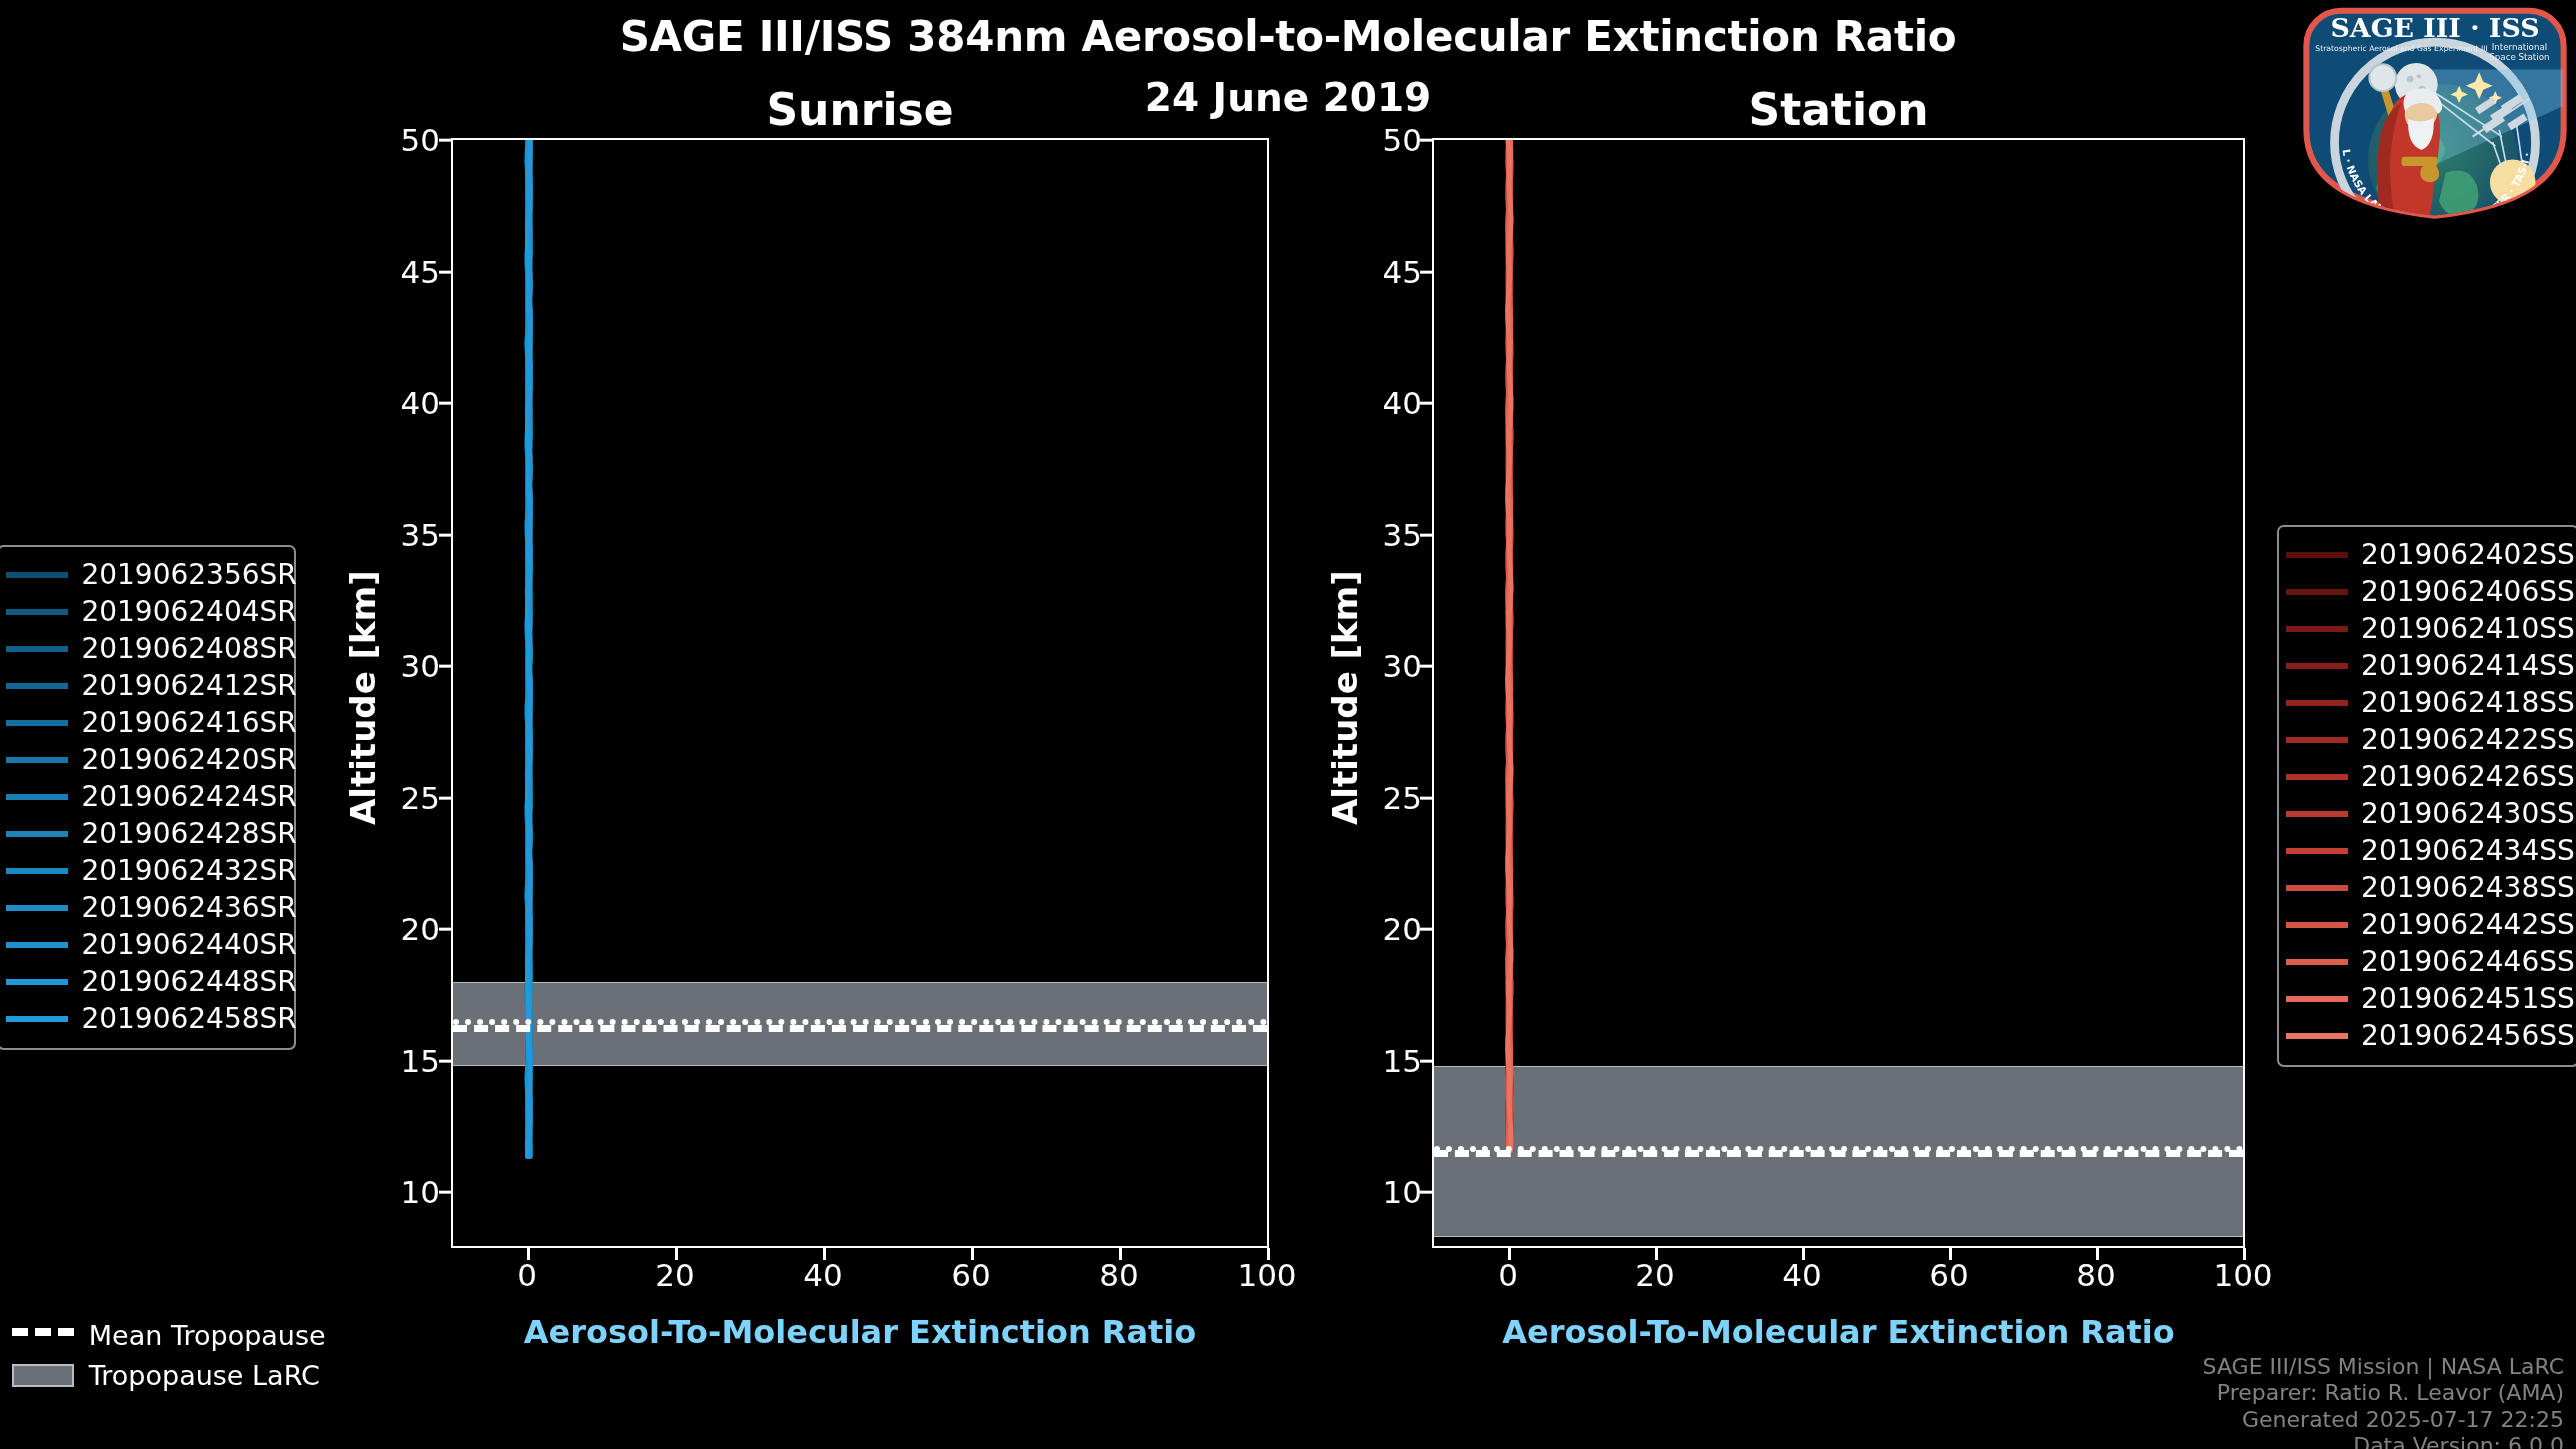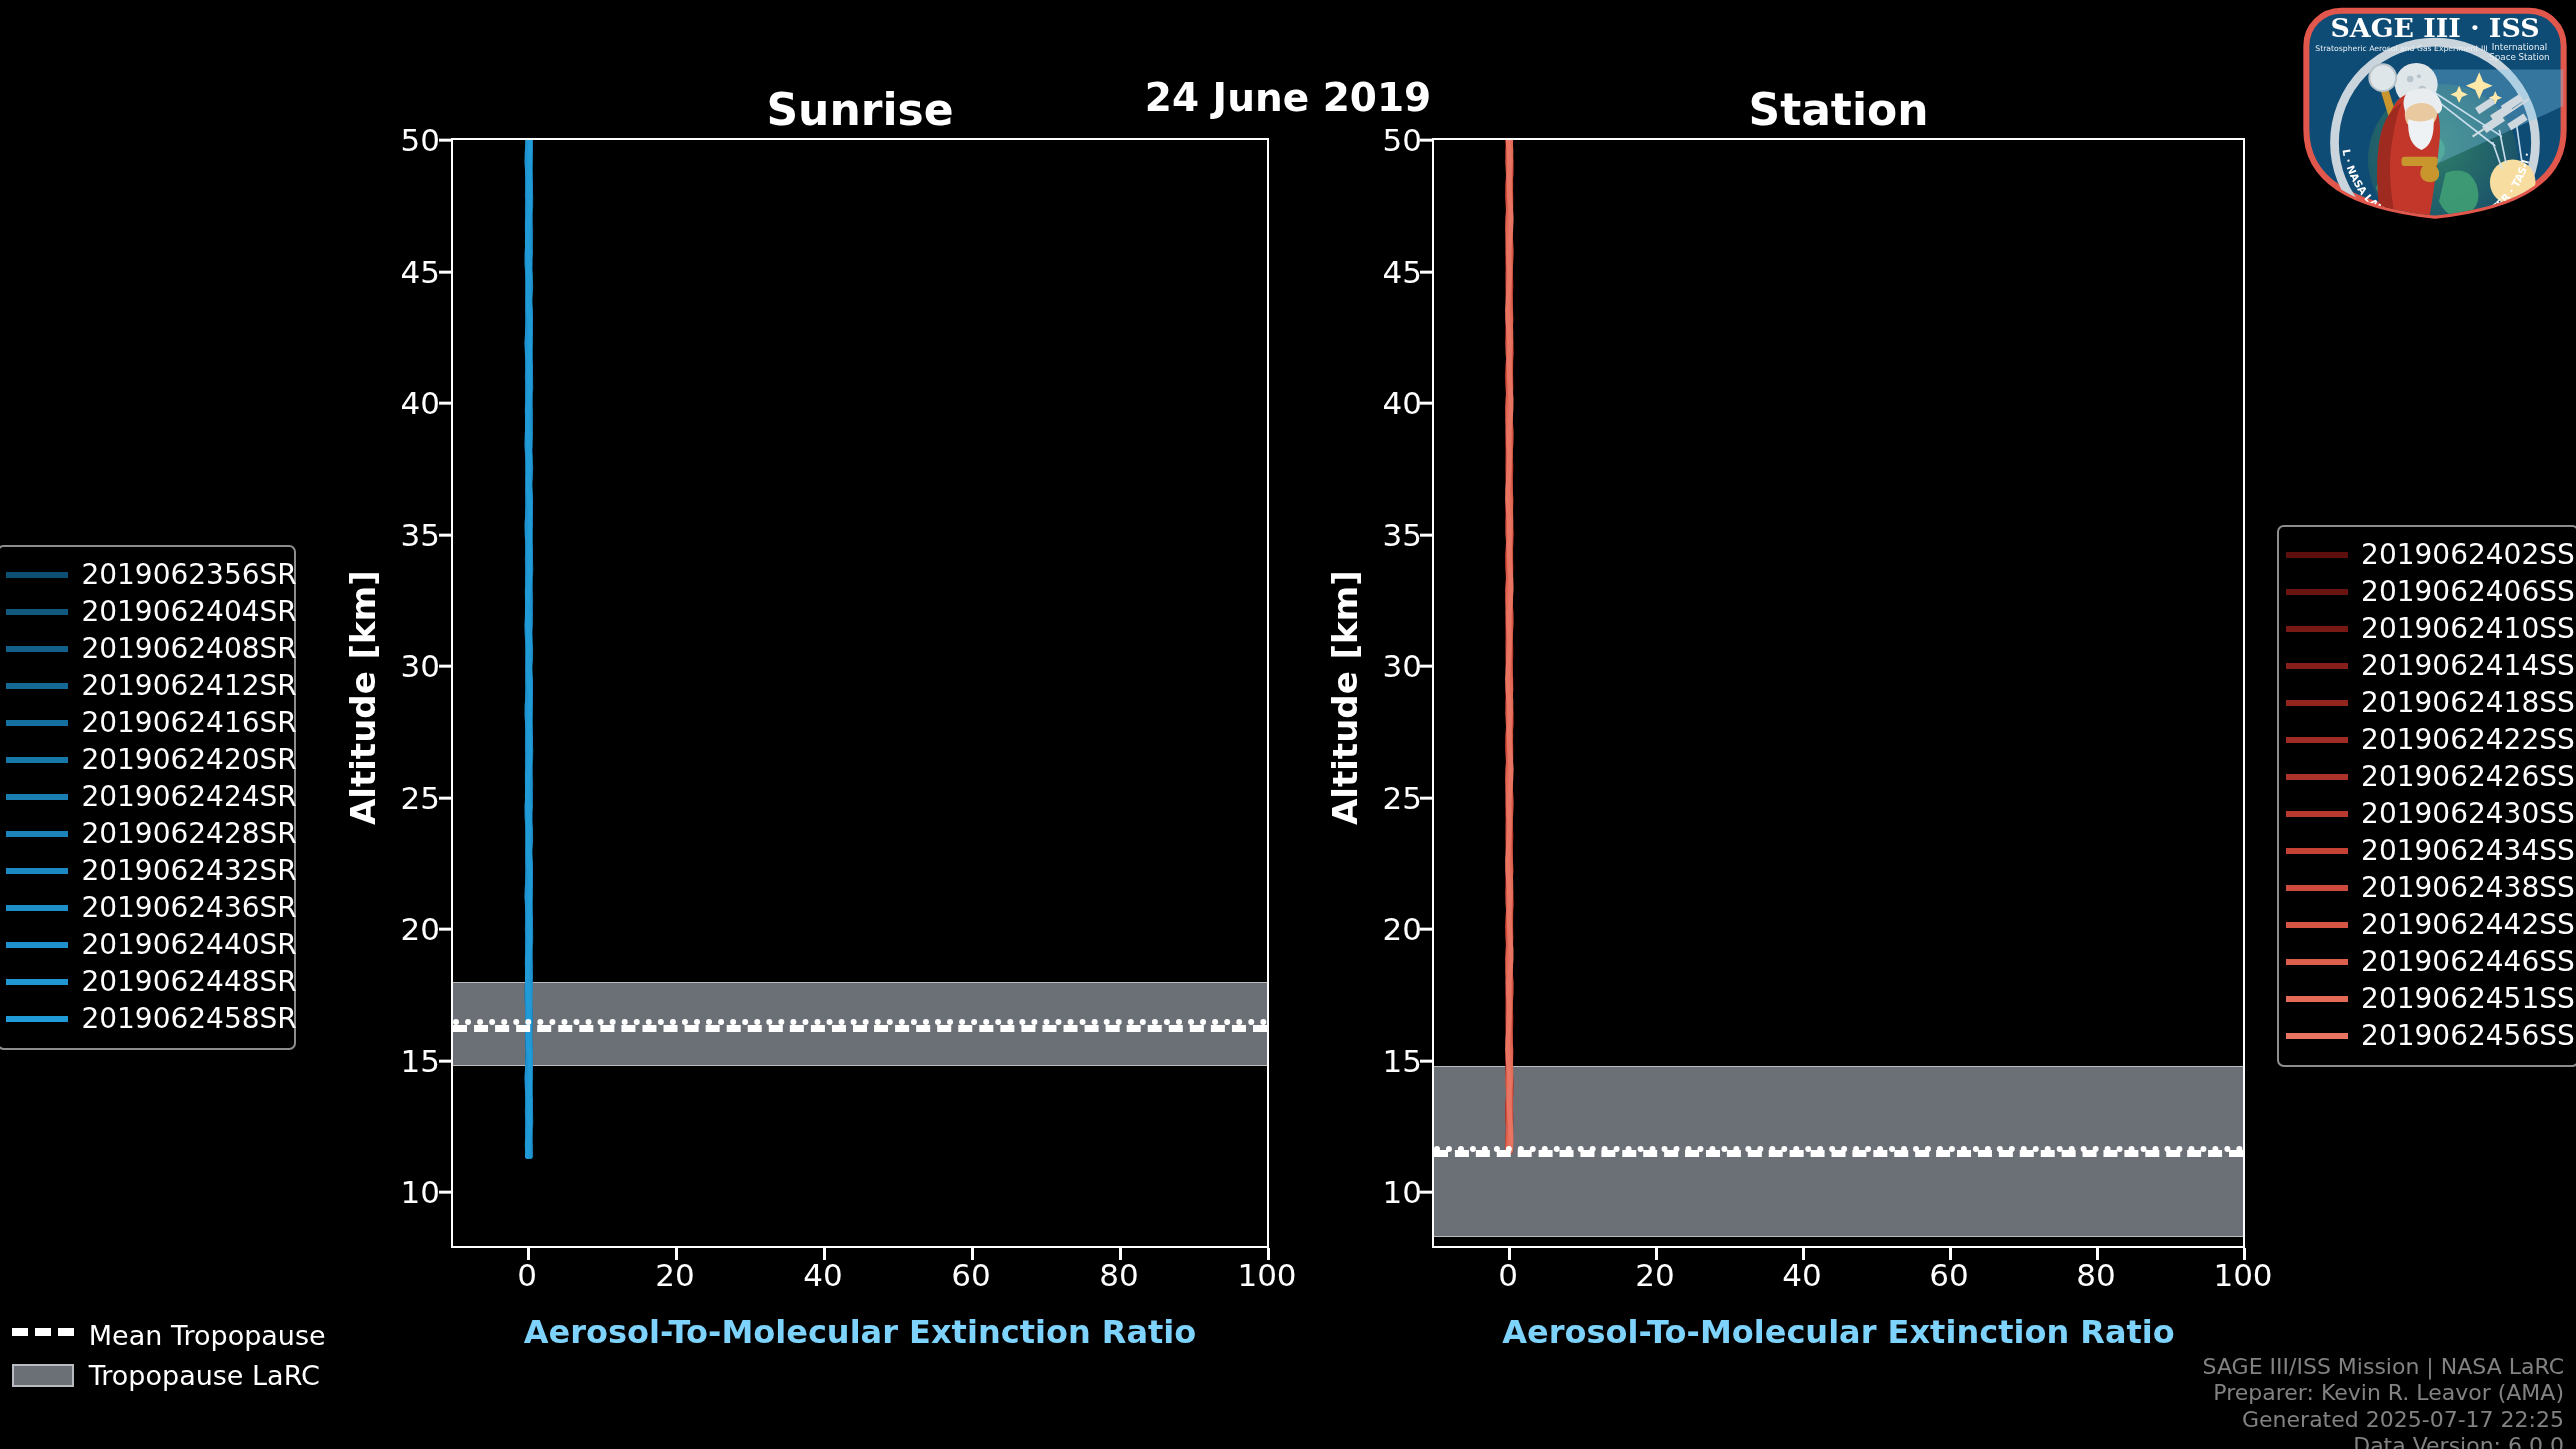--- a/index.html
+++ b/index.html
@@ -126,20 +126,21 @@
   }
 
   
   #patch { position: absolute; left: 2301px; top: 5.4px; width: 268px; height: 215px; }
 </style>
 </head>
 <body>
 
 <div id="root">
 
+  <div class="main-title">SAGE III/ISS 384nm Aerosol-to-Molecular Extinction Ratio</div>
   <div class="date-title">24 June 2019</div>
   <div class="panel-sub" id="sub-left">Sunrise</div>
   <div class="panel-sub" id="sub-right">Station</div>
 
   <div class="plot" id="plot-left">
       <div class="band" style="top: 842px; height: 84px;"></div>
       <svg class="curve" viewBox="0 0 1212 1647" preserveAspectRatio="none">
         <path d="M111.04 1513.67 L111.77 1496.85 L112.16 1480.03 L111.62 1463.22 L110.97 1446.40 L111.39 1429.58 L112.98 1412.76 L114.54 1395.94 L114.89 1379.12 L114.21 1362.30 L113.71 1345.49 L114.14 1328.67 L114.85 1311.85 L114.62 1295.03 L113.14 1278.21 L111.50 1261.39 L110.95 1244.57 L111.55 1227.76 L112.15 1210.94 L111.84 1194.12 L111.09 1177.30 L111.13 1160.48 L112.48 1143.66 L114.19 1126.84 L114.93 1110.03 L114.44 1093.21 L113.76 1076.39 L113.94 1059.57 L114.70 1042.75 L114.83 1025.93 L113.64 1009.11 L111.88 992.30 L110.96 975.48 L111.33 958.66 L112.05 941.84 L112.02 925.02 L111.27 908.20 L110.98 891.38 L112.01 874.57 L113.77 857.75 L114.87 840.93 L114.65 824.11 L113.89 807.29 L113.79 790.47 L114.50 773.65 L114.92 756.84 L114.08 740.02 L112.34 723.20 L111.08 706.38 L111.13 689.56 L111.90 672.74 L112.13 655.92 L111.49 639.11 L110.94 622.29 L111.60 605.47 L113.29 588.65 L114.69 571.83 L114.82 555.01 L114.08 538.19 L113.72 521.38 L114.27 504.56 L114.91 487.74 L114.45 470.92 L112.84 454.10 L111.31 437.28 L110.99 420.46 L111.69 403.65 L112.16 386.83 L111.71 370.01 L111.01 353.19 L111.28 336.37 L112.78 319.55 L114.41 302.73 L114.92 285.92 L114.30 269.10 L113.72 252.28 L114.05 235.46 L114.80 218.64 L114.72 201.82 L113.34 185.00 L111.64 168.19 L110.94 151.37 L111.46 134.55 L112.12 117.73 L111.92 100.91 L111.15 84.09 L111.06 67.27 L112.28 50.46 L114.03 33.64 L114.92 16.82 L114.52 0.00 " fill="none" stroke="#0d4f72" stroke-width="7" stroke-linejoin="round" stroke-linecap="round"></path>
         <path d="M111.95 1513.67 L113.21 1496.85 L113.34 1480.03 L112.89 1463.22 L113.07 1446.40 L114.19 1429.58 L115.20 1412.76 L114.94 1395.94 L113.49 1379.12 L112.11 1362.30 L111.83 1345.49 L112.27 1328.67 L112.23 1311.85 L111.21 1295.03 L110.09 1278.21 L110.14 1261.39 L111.49 1244.57 L112.96 1227.76 L113.41 1210.94 L113.00 1194.12 L112.92 1177.30 L113.83 1160.48 L115.01 1143.66 L115.17 1126.84 L113.95 1110.03 L112.41 1093.21 L111.79 1076.39 L112.14 1059.57 L112.34 1042.75 L111.56 1025.93 L110.33 1009.11 L109.98 992.30 L111.04 975.48 L112.63 958.66 L113.41 941.84 L113.14 925.02 L112.84 908.20 L113.49 891.38 L114.74 874.57 L115.28 857.75 L114.38 840.93 L112.78 824.11 L111.84 807.29 L112.01 790.47 L112.37 773.65 L111.87 756.84 L110.64 740.02 L109.93 723.20 L110.63 706.38 L112.22 689.56 L113.31 672.74 L113.27 655.92 L112.85 639.11 L113.21 622.29 L114.40 605.47 L115.26 588.65 L114.76 571.83 L113.21 555.01 L111.98 538.19 L111.88 521.38 L112.33 504.56 L112.12 487.74 L110.99 470.92 L110.00 454.10 L110.30 437.28 L111.77 420.46 L113.12 403.65 L113.37 386.83 L112.93 370.01 L113.00 353.19 L114.04 336.37 L115.14 319.55 L115.04 302.73 L113.67 285.92 L112.22 269.10 L111.81 252.28 L112.22 235.46 L112.28 218.64 L111.35 201.82 L110.18 185.00 L110.06 168.19 L111.31 151.37 L112.84 134.55 L113.42 117.73 L113.05 100.91 L112.88 84.09 L113.69 67.27 L114.91 50.46 L115.22 33.64 L114.12 16.82 L112.55 0.00 " fill="none" stroke="#10587d" stroke-width="7" stroke-linejoin="round" stroke-linecap="round"></path>
         <path d="M115.80 1513.67 L115.60 1496.85 L114.45 1480.03 L113.65 1463.22 L113.84 1446.40 L114.23 1429.58 L113.69 1412.76 L112.15 1395.94 L110.82 1379.12 L110.82 1362.30 L111.92 1345.49 L112.83 1328.67 L112.76 1311.85 L112.32 1295.03 L112.69 1278.21 L114.15 1261.39 L115.59 1244.57 L115.80 1227.76 L114.79 1210.94 L113.77 1194.12 L113.71 1177.30 L114.18 1160.48 L113.97 1143.66 L112.62 1126.84 L111.09 1110.03 L110.68 1093.21 L111.58 1076.39 L112.67 1059.57 L112.87 1042.75 L112.41 1025.93 L112.46 1009.11 L113.68 992.30 L115.28 975.48 L115.89 958.66 L115.13 941.84 L113.98 925.02 L113.63 908.20 L114.07 891.38 L114.15 874.57 L113.07 857.75 L111.44 840.93 L110.64 824.11 L111.24 807.29 L112.42 790.47 L112.92 773.65 L112.54 756.84 L112.33 740.02 L113.25 723.20 L114.88 706.38 L115.87 689.56 L115.44 672.74 L114.25 655.92 L113.62 639.11 L113.92 622.29 L114.23 605.47 L113.48 588.65 L111.87 571.83 L110.72 555.01 L110.96 538.19 L112.12 521.38 L112.89 504.56 L112.68 487.74 L112.30 470.92 L112.88 454.10 L114.43 437.28 L115.73 420.46 L115.69 403.65 L114.58 386.83 L113.69 370.01 L113.78 353.19 L114.22 336.37 L113.81 319.55 L112.34 302.73 L110.91 285.92 L110.75 269.10 L111.78 252.28 L112.78 235.46 L112.81 218.64 L112.35 201.82 L112.59 185.00 L113.96 168.19 L115.48 151.37 L115.85 134.55 L114.92 117.73 L113.85 100.91 L113.67 84.09 L114.14 67.27 L114.05 50.46 L112.81 33.64 L111.22 16.82 L110.65 0.00 " fill="none" stroke="#126089" stroke-width="7" stroke-linejoin="round" stroke-linecap="round"></path>
@@ -303,21 +304,21 @@
       <div class="tl-text">Mean Tropopause</div>
     </div>
     <div class="tl-row">
       <div class="tl-swatch tl-fill"></div>
       <div class="tl-text">Tropopause LaRC</div>
     </div>
   </div>
 
   <div id="credits">
     <div>SAGE III/ISS Mission | NASA LaRC</div>
-    <div>Preparer: Kevin R. Leavor (AMA)</div>
+    <div>Preparer: Ratio R. Leavor (AMA)</div>
     <div>Generated 2025-07-17 22:25</div>
     <div>Data Version: 6.0.0</div>
   </div>
 
   <div id="patch">
     <svg viewBox="0 0 400 320" width="268" height="215">
       <defs>
         <clipPath id="shieldClip">
           <path d="M60 8 H340 A52 52 0 0 1 392 60 V186 C392 258 330 300 200 314 C70 300 8 258 8 186 V60 A52 52 0 0 1 60 8 Z"></path>
         </clipPath>

